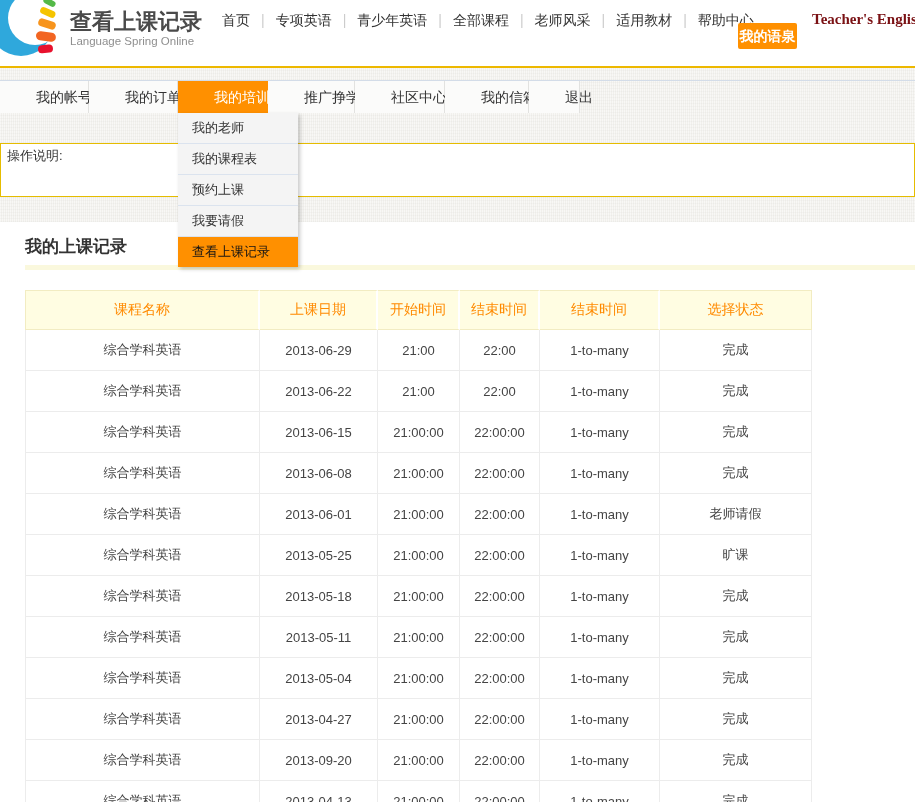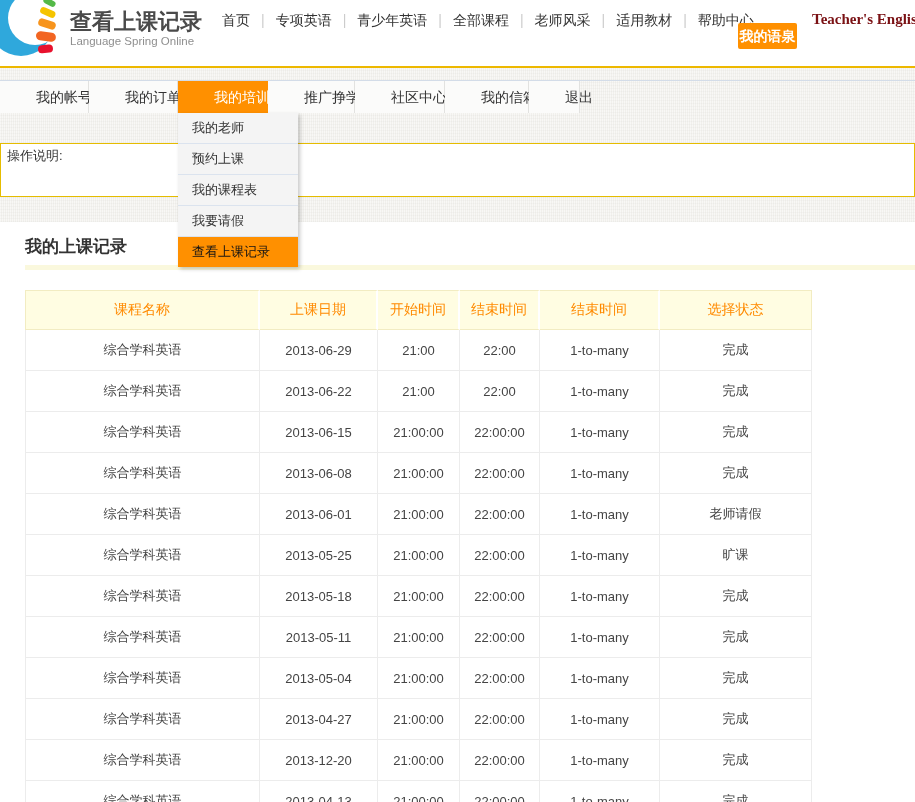--- a/index.html
+++ b/index.html
@@ -237,37 +237,37 @@
         <tr>
           <td>综合学科英语</td>
           <td>2013-04-27</td>
           <td>21:00:00</td>
           <td>22:00:00</td>
           <td>1-to-many</td>
           <td>完成</td>
         </tr>
         <tr>
           <td>综合学科英语</td>
-          <td>2013-12-20</td>
+          <td>2013-09-20</td>
           <td>21:00:00</td>
           <td>22:00:00</td>
           <td>1-to-many</td>
           <td>完成</td>
         </tr>
         <tr>
           <td>综合学科英语</td>
           <td>2013-04-13</td>
           <td>21:00:00</td>
           <td>22:00:00</td>
           <td>1-to-many</td>
           <td>完成</td>
         </tr>
       </tbody>
   </table>
 </div>
 
 <div class="dropdown">
     <div class="dd-item">我的老师</div>
+    <div class="dd-item">我的课程表</div>
     <div class="dd-item">预约上课</div>
-    <div class="dd-item">我的课程表</div>
     <div class="dd-item">我要请假</div>
     <div class="dd-item selected">查看上课记录</div>
   </div>
 
 </body></html>

